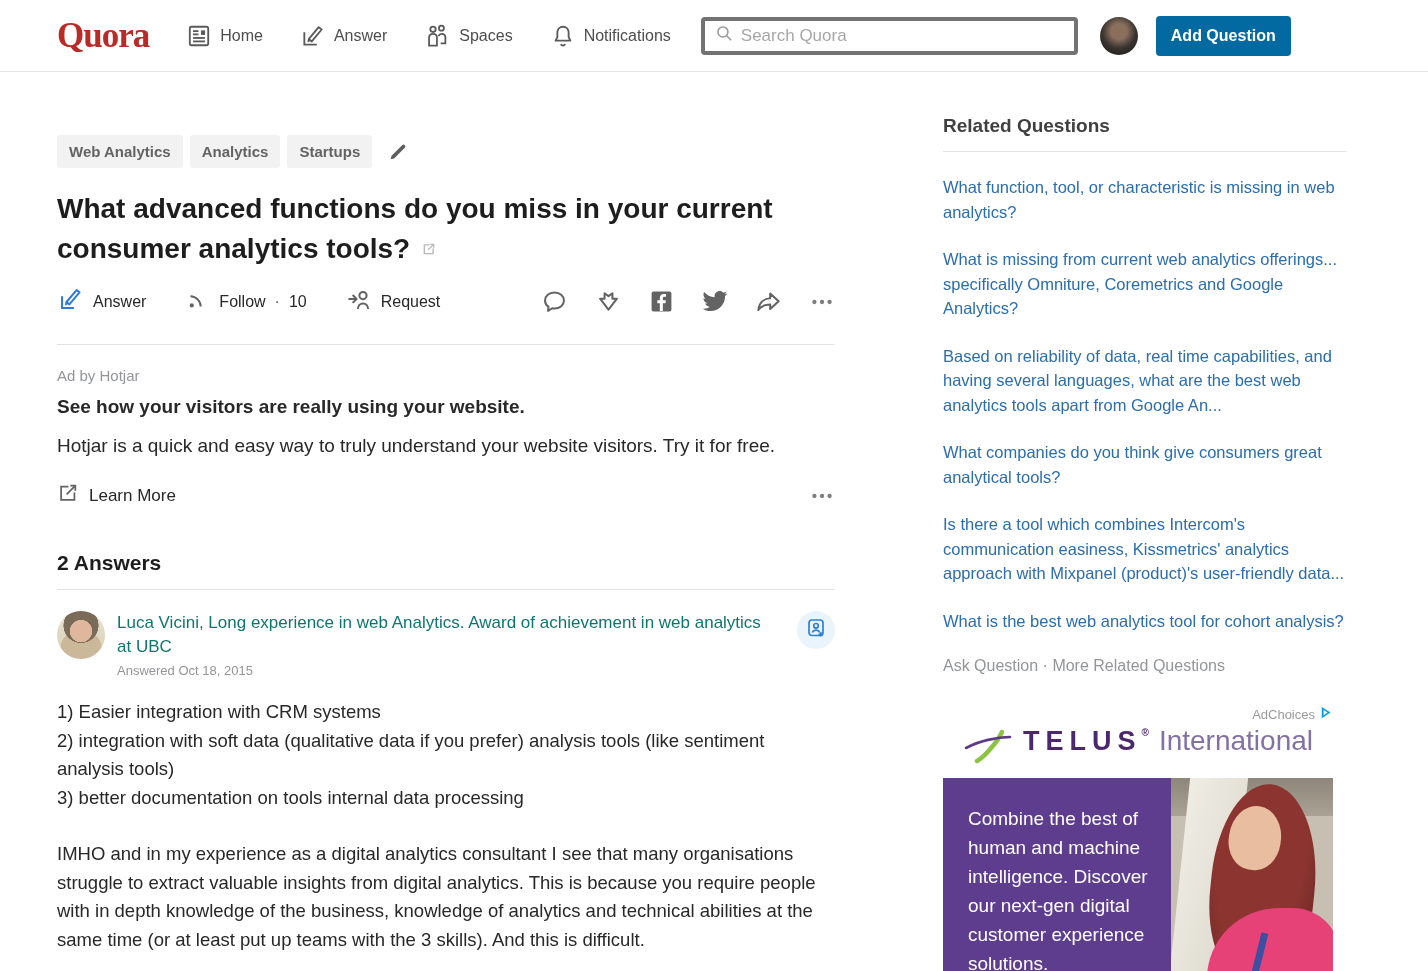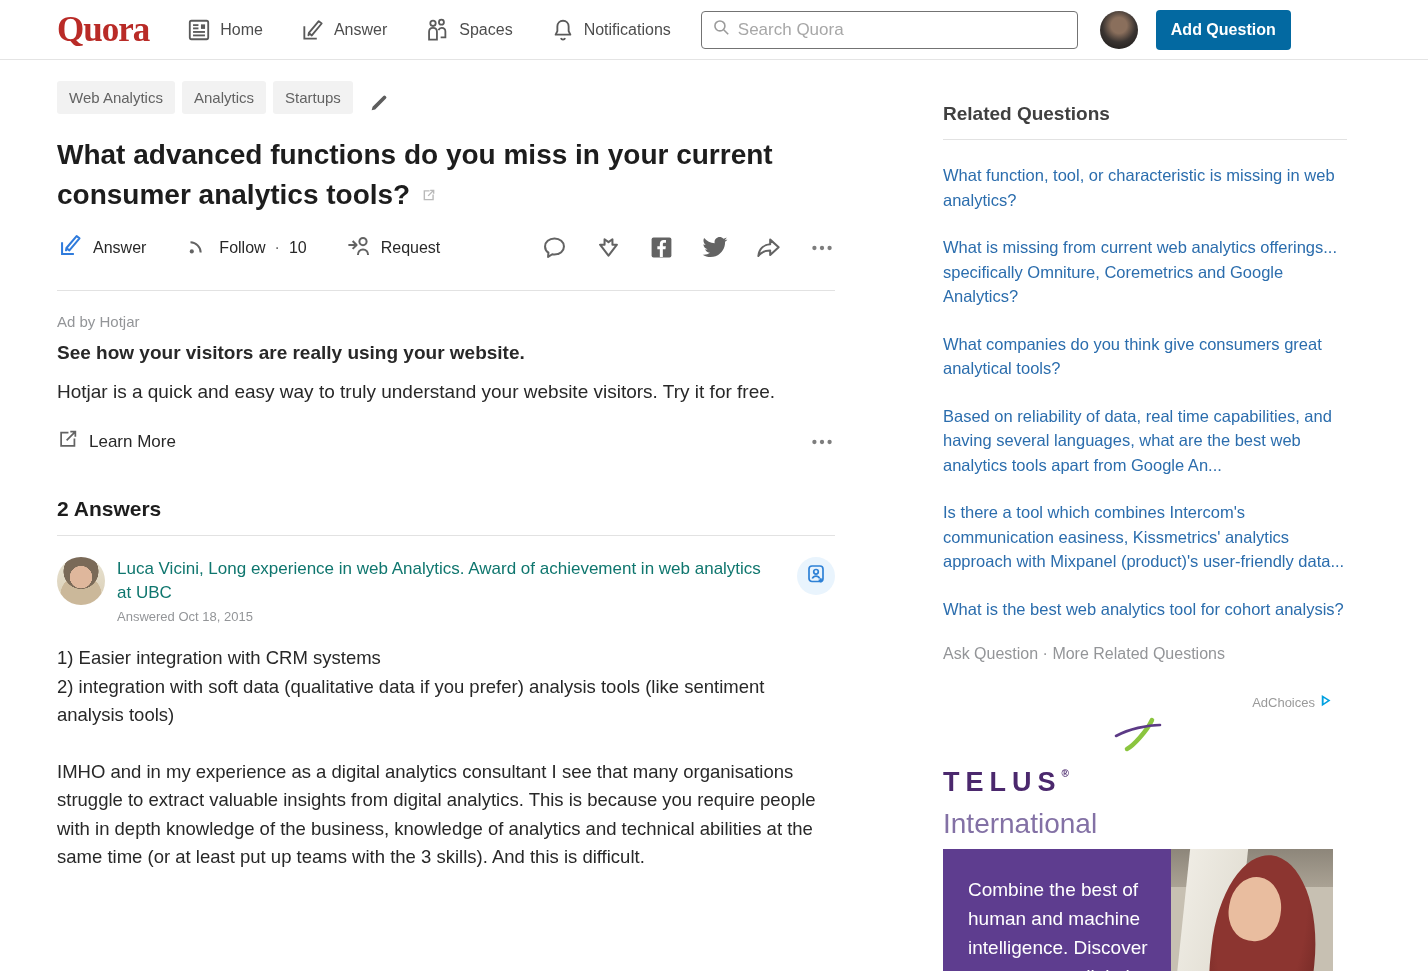--- a/index.html
+++ b/index.html
@@ -1,44 +1,44 @@
 <!DOCTYPE html>
 <html><head>
 <meta charset="utf-8">
 <style>
   * { margin:0; padding:0; box-sizing:border-box; }
   html,body { width:1428px; height:971px; overflow:hidden; background:#fff;
     font-family:"Liberation Sans", sans-serif; color:#282828; }
 
   
-  .topnav { height:60px; border-bottom:1px solid #e4e4e4; display:flex; align-items:center;
+  .topnav { height:72px; border-bottom:1px solid #e4e4e4; display:flex; align-items:center;
     padding-left:57px; background:#fff; }
   .logo { font-family:"Liberation Serif", serif; font-weight:bold; color:#b92b27;
     font-size:35px; letter-spacing:-1px; line-height:1; cursor:pointer; }
   .nav-item { display:flex; align-items:center; gap:8px; margin-left:37px; cursor:pointer; }
   .nav-item svg { display:block; }
   .nav-label { font-size:16px; font-weight:500; color:#4d4d4d; }
-  .searchbox { margin-left:30px; width:377px; height:38px; border:1px solid #737373;
+  .searchbox { margin-left:30px; width:377px; height:38px; border:4px solid #737373;
     border-radius:4px; display:flex; align-items:center; padding:0 10px; gap:7px; }
   .searchbox input { border:none; outline:none; font-size:17px; width:100%;
     font-family:"Liberation Sans", sans-serif; color:#282828; }
   .searchbox input::placeholder { color:#a7a7a7; }
   .nav-avatar { width:38px; height:38px; border-radius:50%; margin-left:22px; cursor:pointer;
     background:radial-gradient(circle at 50% 38%, #8a6f5c 0 26%, #3a3431 55%, #151413 100%); }
   .add-q { margin-left:18px; background:#0369a1; color:#fff; font-weight:bold; font-size:16px;
     border:none; border-radius:4px; padding:11px 15px; cursor:pointer;
     font-family:"Liberation Sans", sans-serif; }
 
   
   .page { display:flex; align-items:flex-start; }
   .main { width:778px; margin-left:57px; }
   .sidebar { width:404px; margin-left:108px; }
 
   
-  .topics { margin-top:21px; display:flex; align-items:flex-end; gap:7px; }
+  .topics { margin-top:63px; display:flex; align-items:center; gap:7px;font-weight:bold; }
   .topic-pill { background:#f2f2f2; color:#636363; font-size:15px; padding:8px 12px;
     border-radius:3px; cursor:pointer; }
   .edit-topics { margin-left:8px; cursor:pointer; display:flex; }
   .q-title { margin-top:22px; font-size:28px; font-weight:bold; color:#1d1d1d;
     line-height:38px; width:780px; }
   .q-title .ext { margin-left:4px; vertical-align:2px; }
   .action-row { margin-top:18px; display:flex; align-items:center; }
   .action { display:flex; align-items:center; gap:9px; cursor:pointer; font-size:16px;
     color:#282828; margin-right:38px; }
   .action .muted { color:#636363; }
@@ -82,21 +82,21 @@
   .rq-link { display:block; margin-top:23px; font-size:16.5px; line-height:24.5px;
     color:#2b6dad; text-decoration:none; cursor:pointer; }
   .rq-footer { margin-top:24px; font-size:16px; color:#939598; }
   .rq-footer span { cursor:pointer; }
 
   
   .sb-ad { margin-top:30px; width:390px; }
   .adchoices { display:flex; justify-content:flex-end; align-items:center; gap:3px;
     font-size:13px; color:#9a9a9a; cursor:pointer; }
   .telus-row { display:flex; align-items:baseline; justify-content:center; gap:10px;
-    margin-top:2px; cursor:pointer;flex-direction:column; }
+    margin-top:2px; cursor:pointer; }
   .telus-swoosh { align-self:center; }
   .telus-word { color:#4b286d; font-weight:bold; font-size:27px; letter-spacing:6px; }
   .telus-mark { font-size:10px; color:#4b286d; vertical-align:14px; letter-spacing:0; }
   .telus-suffix { color:#8371a5; font-size:28px; font-weight:400; letter-spacing:0; }
   .creative { margin-top:9px; width:390px; height:250px; background:#5e3d8f; display:flex;
     overflow:hidden; cursor:pointer; position:relative; }
   .creative-text { width:228px; padding:26px 0 0 25px; color:#fff; font-size:19px;
     line-height:29px; }
   .creative-photo { position:absolute; right:0; top:0; width:162px; height:250px;
     background:#c7c0b2; overflow:hidden; }
@@ -321,32 +321,33 @@
             <path d="M8.3 16.5 c.7-1.6 2-2.4 3.7-2.4 s3 0.8 3.7 2.4"></path>
             <path d="M16.8 16.2 v4.4 M14.6 18.4 h4.4" stroke-width="1.9"></path>
           </svg>
         </span>
       </div>
     </div>
 
     <div class="ans-body">
       <div>1) Easier integration with CRM systems</div>
       <div>2) integration with soft data (qualitative data if you prefer) analysis tools (like sentiment analysis tools)</div>
+      <div>3) better documentation on tools internal data processing</div>
       <div class="ans-par">IMHO and in my experience as a digital analytics consultant I see that many organisations struggle to extract valuable insights from digital analytics. This is because you require people with in depth knowledge of the business, knowledge of analytics and technical abilities at the same time (or at least put up teams with the 3 skills). And this is difficult.</div>
     </div>
   </div>
 
   <div class="sidebar">
     <div class="rq-title">Related Questions</div>
     <hr class="divider rq-div">
 
     <a class="rq-link">What function, tool, or characteristic is missing in web analytics?</a>
     <a class="rq-link">What is missing from current web analytics offerings... specifically Omniture, Coremetrics and Google Analytics?</a>
+    <a class="rq-link">Based on reliability of data, real time capabilities, and having several languages, what are the best web analytics tools apart from Google An...</a>
     <a class="rq-link">What companies do you think give consumers great analytical tools?</a>
-    <a class="rq-link">Based on reliability of data, real time capabilities, and having several languages, what are the best web analytics tools apart from Google An...</a>
     <a class="rq-link">Is there a tool which combines Intercom's communication easiness, Kissmetrics' analytics approach with Mixpanel (product)'s user-friendly data...</a>
     <a class="rq-link">What is the best web analytics tool for cohort analysis?</a>
 
     <div class="rq-footer"><span>Ask Question</span>
       <span>·</span>
       <span>More Related Questions</span>
     </div>
 
     <div class="sb-ad">
       <div class="adchoices">

